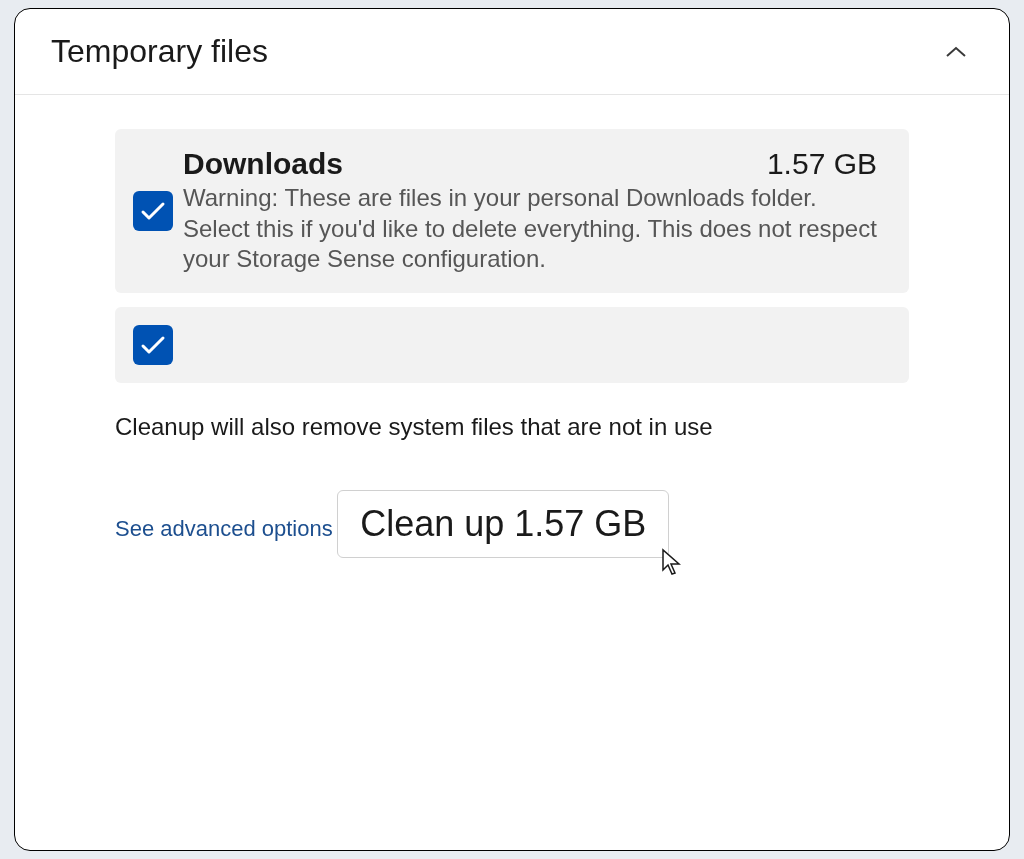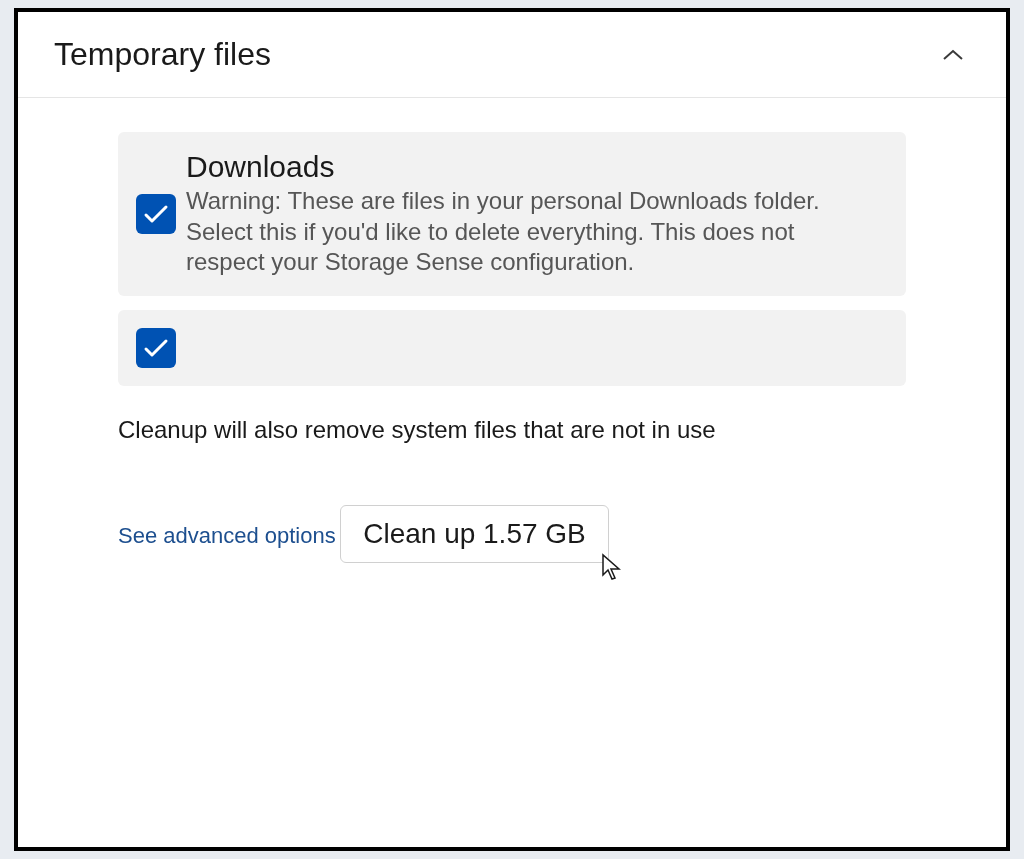--- a/index.html
+++ b/index.html
@@ -10,22 +10,22 @@
     body {
       font-family: "Segoe UI", -apple-system, BlinkMacSystemFont, sans-serif;
       background: #e8ecf1;
       width: 1024px;
       height: 859px;
       padding: 8px 14px;
       color: #1a1a1a;
     }
     .panel {
       background: #ffffff;
-      border: 4px solid #000000;
-      border-radius: 0;
+      border: 1px solid #000000;
+      border-radius: 16px;
       width: 100%;
       height: 100%;
       overflow: hidden;
     }
     .panel-header {
       display: flex;
       align-items: center;
       justify-content: space-between;
       padding: 24px 40px 24px 36px;
       border-bottom: 1px solid #e5e5e5;
@@ -87,21 +87,21 @@
       flex: 1;
     }
     .item-head {
       display: flex;
       justify-content: space-between;
       align-items: baseline;
       margin-bottom: 2px;
     }
     .item-name {
       font-size: 30px;
-      font-weight: 400;
+      font-weight: 700;
       color: #1a1a1a;
     }
     .item-size {
       font-size: 30px;
       font-weight: 400;
       color: #1a1a1a;
     }
     .item-desc {
       font-size: 24px;
       line-height: 1.28;
@@ -115,23 +115,23 @@
       margin-bottom: 2px;
       line-height: 1.3;
     }
     .advanced-link {
       font-size: 22px;
       color: #1d4f8f;
       cursor: pointer;
       display: inline-block;
     }
     .cleanup-btn {
-      margin-top: 58px;
+      margin-top: 46px;
       padding: 12px 22px;
-      font-size: 28px;
+      font-size: 36px;
       font-family: inherit;
       background: #ffffff;
       border: 1px solid #d0d0d0;
       border-radius: 6px;
       cursor: pointer;
       color: #1a1a1a;
       position: relative;
     }
     .cursor-icon {
       position: absolute;
@@ -159,20 +159,21 @@
 
     <div class="item">
       <div class="checkbox">
         <svg viewBox="0 0 26 20">
             <polyline points="3,11 9,17 23,3"></polyline>
           </svg>
       </div>
       <div class="item-content">
         <div class="item-head">
           <span class="item-name">Downloads</span>
+          <span class="item-size">1.57 GB</span>
         </div>
         <div class="item-desc">Warning: These are files in your personal Downloads folder. Select this if you'd like to delete everything. This does not respect your Storage Sense configuration.</div>
       </div>
     </div>
 
     <div class="item">
       <div class="checkbox">
         <svg viewBox="0 0 26 20">
             <polyline points="3,11 9,17 23,3"></polyline>
           </svg>

